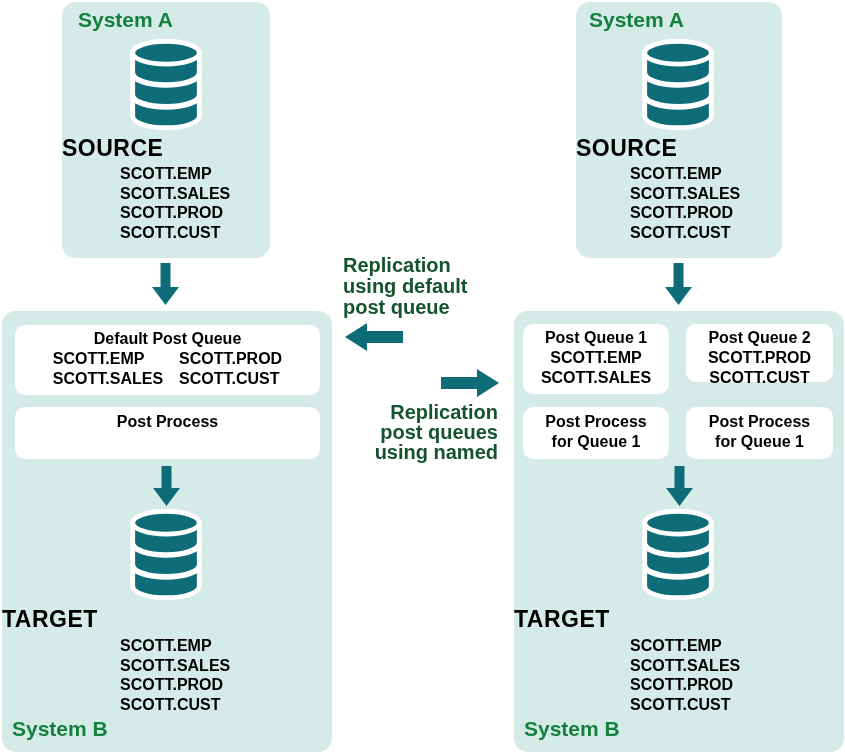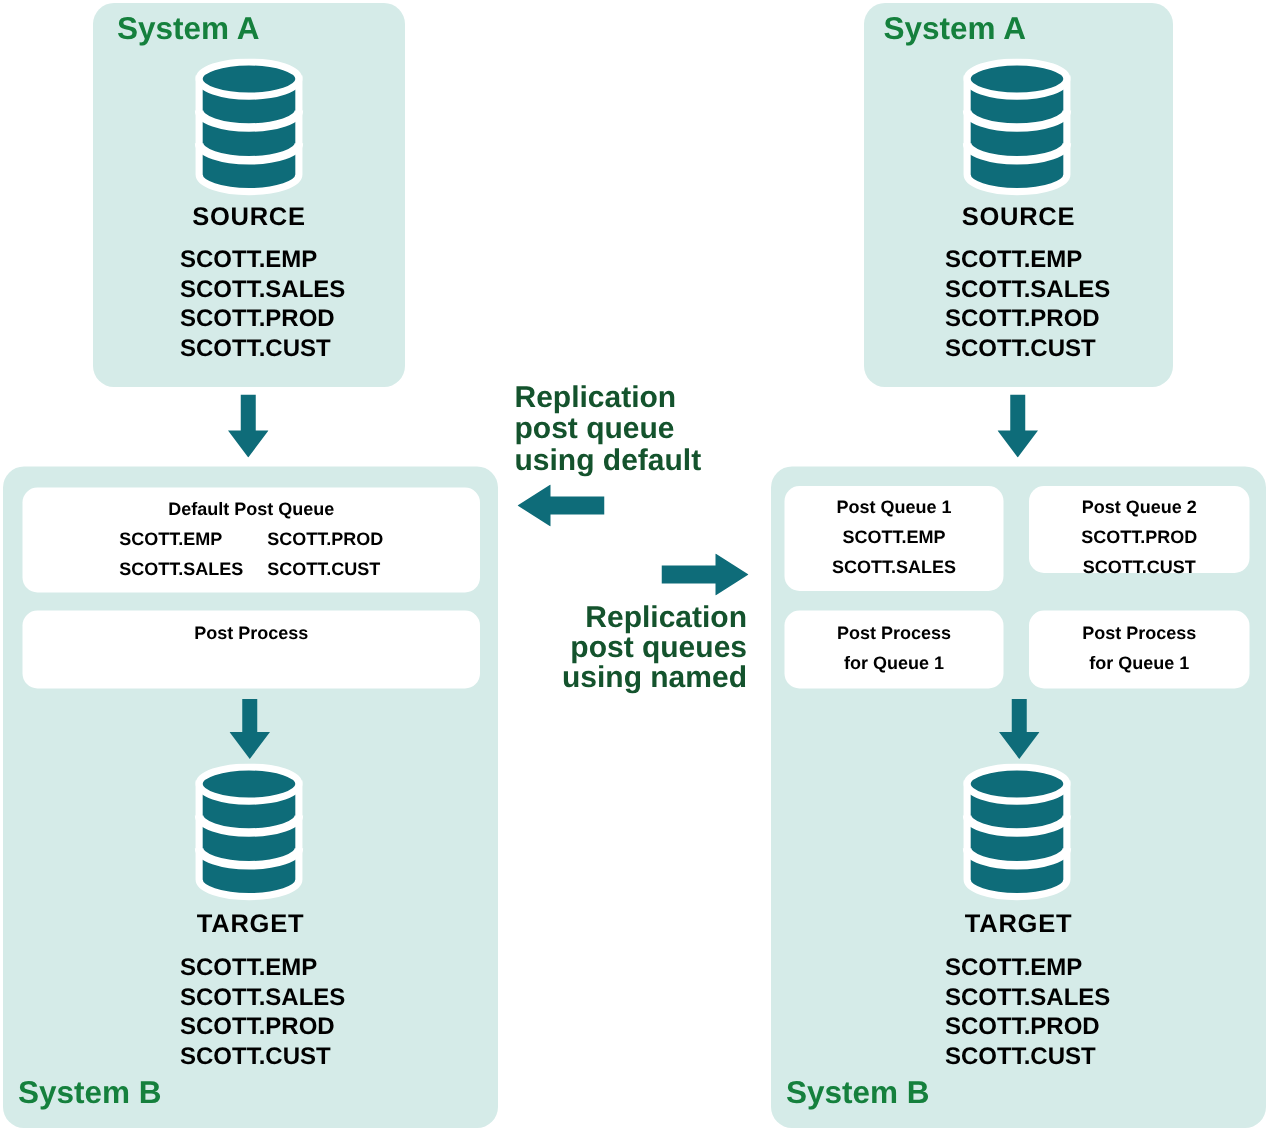--- a/index.html
+++ b/index.html
@@ -4,23 +4,23 @@
 <style>
   html,body{margin:0;padding:0;background:#fff;}
   .canvas{
     position:relative;width:845px;height:753px;background:#ffffff;
     font-family:"Liberation Sans", sans-serif;font-weight:bold;color:#000;
     overflow:hidden;
   }
   .panel{position:absolute;background:#d5ebe8;border-radius:14px;}
   .panel-title{position:absolute;font-size:21px;color:#15803d;white-space:nowrap;}
   .db-icon{position:absolute;display:block;}
-  .db-label{position:absolute;left:0;right:0;text-align:center;font-size:17px;letter-spacing:.5px;}
+  .db-label{position:absolute;left:0;right:0;font-size:23px;letter-spacing:.5px;}
   .tables{position:absolute;font-size:16px;line-height:19.5px;white-space:nowrap;}
-  .white-box{position:absolute;background:#ffffff;border-radius:10px;font-size:12px;line-height:20px;text-align:center;}
+  .white-box{position:absolute;background:#ffffff;border-radius:10px;font-size:16px;line-height:20px;text-align:center;}
   .white-box .bx-inner{padding-top:4px;}
   .proc .bx-inner{padding-top:5px;}
   .q-cols{display:flex;justify-content:center;gap:16px;text-align:left;}
   .mid-label{position:absolute;font-size:20px;line-height:21px;color:#14532d;white-space:nowrap;}
   .arrow{position:absolute;display:block;}
 </style>
 </head>
 <body>
 
 <div class="canvas">
@@ -81,22 +81,22 @@
       <div>SCOTT.EMP</div>
       <div>SCOTT.SALES</div>
       <div>SCOTT.PROD</div>
       <div>SCOTT.CUST</div>
     </div>
     <div class="panel-title" style="left:10px;top:406px;">System B</div>
   </div>
 
   <div class="mid-label" style="left:343px;top:255px;text-align:left;">
     <div>Replication</div>
+    <div>using default</div>
     <div>post queue</div>
-    <div>using default</div>
   </div>
   <svg class="arrow" style="left:345px;top:323px;" width="58" height="28" viewBox="0 0 58 28">
     <polygon points="58,8 22,8 22,0 0,14 22,28 22,20 58,20" fill="#0e6c79"></polygon>
   </svg>
   <svg class="arrow" style="left:441px;top:369px;" width="58" height="28" viewBox="0 0 58 28">
     <polygon points="0,8 36,8 36,0 58,14 36,28 36,20 0,20" fill="#0e6c79"></polygon>
   </svg>
   <div class="mid-label" style="left:338px;top:402px;width:160px;text-align:right;line-height:20px;">
     <div>Replication</div>
     <div>post queues</div>

